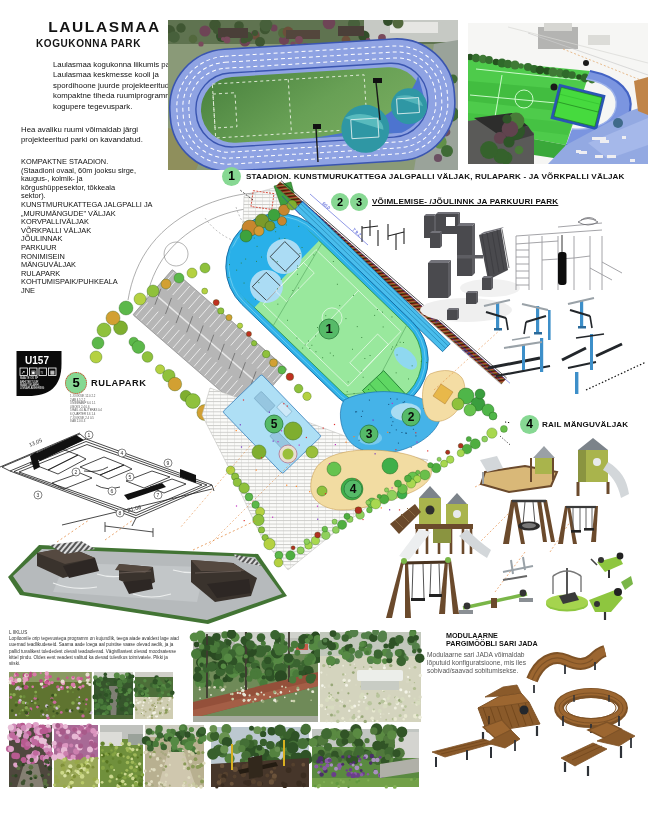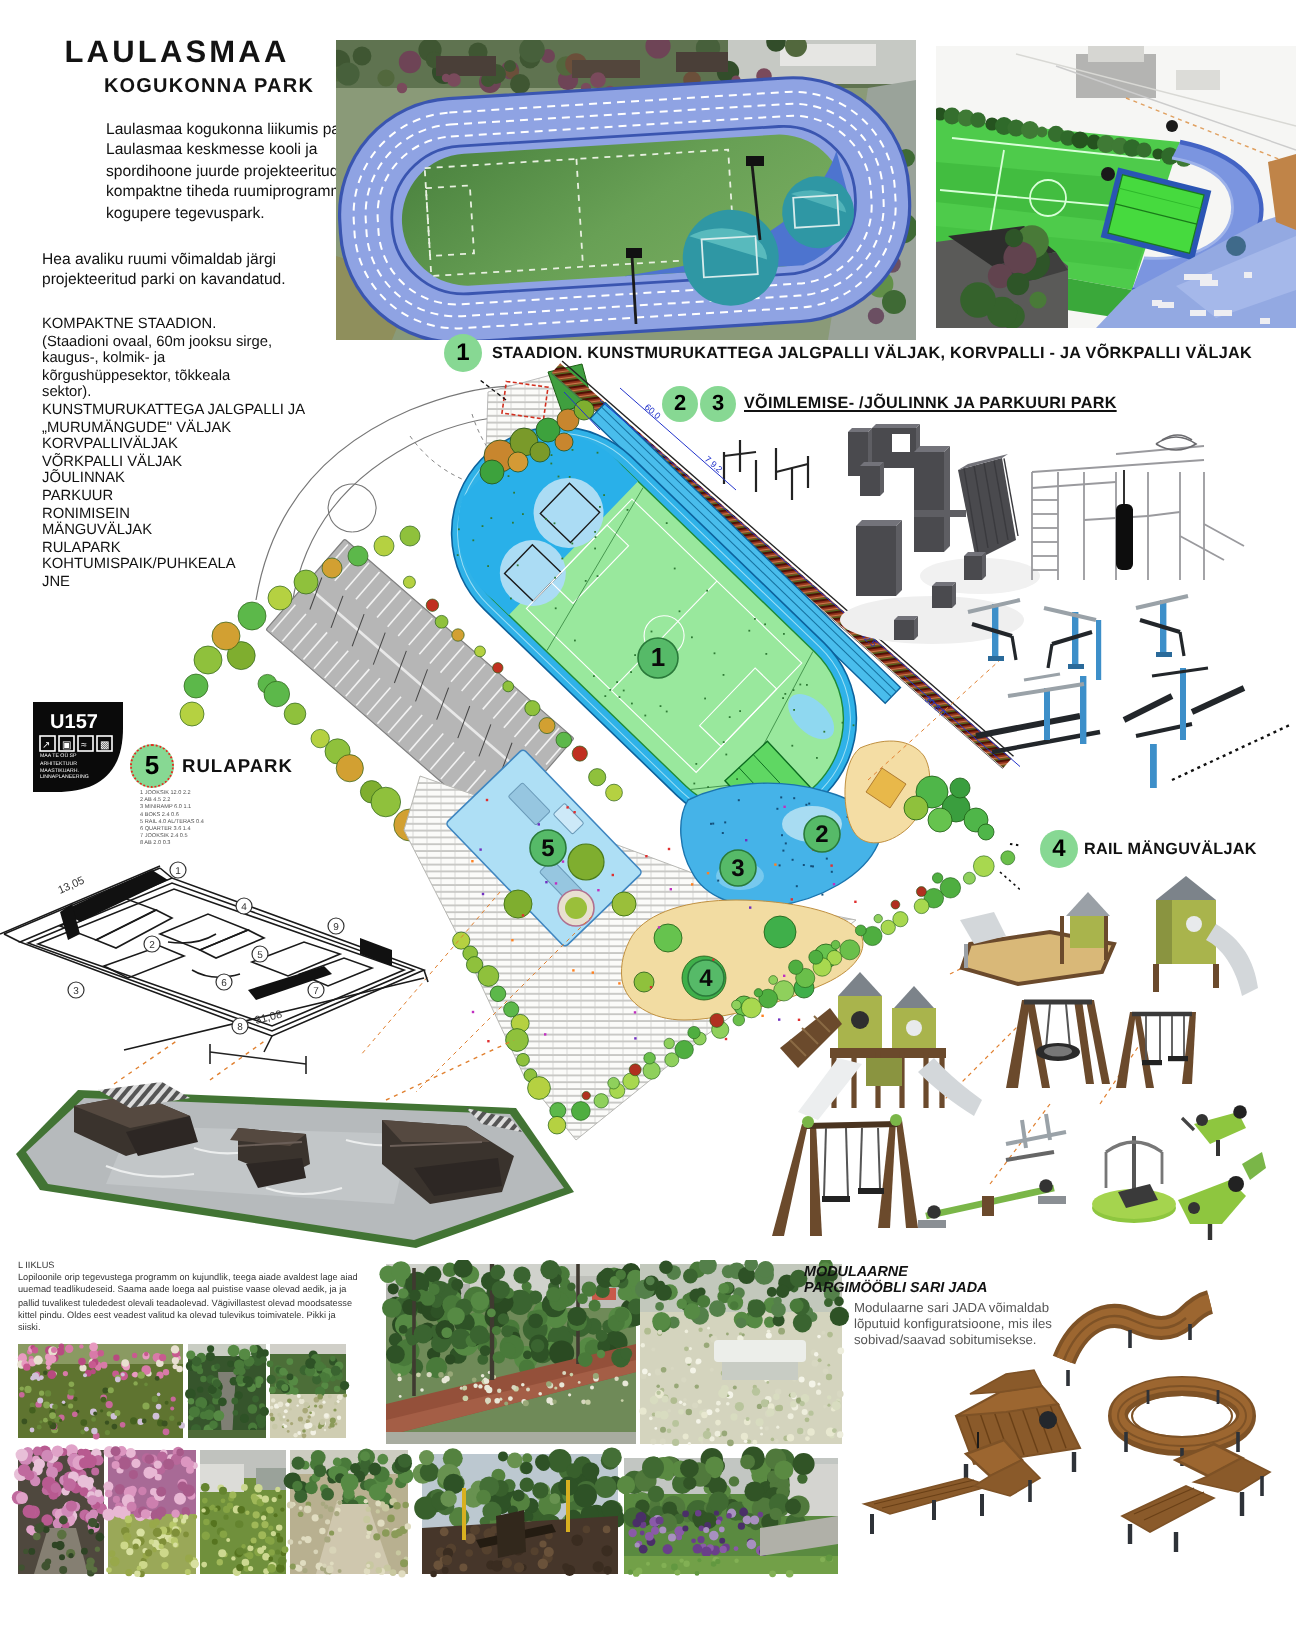--- a/index.html
+++ b/index.html
@@ -4,23 +4,23 @@
 <style>
   html,body{margin:0;padding:0;}
   body{width:650px;height:815px;position:relative;background:#ffffff;
        font-family:"Liberation Sans", sans-serif;overflow:hidden;}
   .abs{position:absolute;}
   .b{font-weight:bold;}
 </style>
 </head>
 <body>
 
-<div class="abs b" style="left:0;top:18px;width:177px;text-align:center;font-size:15.5px;letter-spacing:1.6px;color:#131313;">LAULASMAA</div>
-
-<div class="abs b" style="left:0;top:38px;width:177px;text-align:center;font-size:10px;letter-spacing:0.6px;color:#131313;margin-left:16px;">KOGUKONNA PARK</div>
+<div class="abs b" style="left:16px;top:18px;width:177px;text-align:center;font-size:15.5px;letter-spacing:1.6px;color:#131313;">LAULASMAA</div>
+
+<div class="abs b" style="left:0;top:38px;width:177px;text-align:center;font-size:10px;letter-spacing:0.6px;color:#131313;">KOGUKONNA PARK</div>
 
 <div class="abs" style="left:21px;top:60px;width:142px;font-size:7.8px;line-height:10.4px;color:#111;margin-left:32px;">
 Laulasmaa kogukonna liikumis park on Laulasmaa keskmesse kooli ja spordihoone juurde projekteeritud kompaktne tiheda ruumiprogrammiga kogupere tegevuspark.
 </div>
 
 <div class="abs" style="left:21px;top:125px;width:142px;font-size:7.8px;line-height:10.4px;color:#111;">
 Hea avaliku ruumi võimaldab järgi projekteeritud parki on kavandatud.
 </div>
 
 <div class="abs" style="left:21px;top:158px;width:150px;font-size:7.4px;line-height:8.6px;color:#111;">
@@ -208,21 +208,21 @@
 <circle cx="33" cy="133" r="7.6" fill="#35622c"></circle>
 <circle cx="39" cy="96" r="4.6" fill="#2e5528"></circle>
 <circle cx="32" cy="115" r="6.1" fill="#61434e"></circle>
 <circle cx="21" cy="127" r="8.9" fill="#35622c"></circle>
 <circle cx="41" cy="119" r="5.6" fill="#2e5528"></circle>
 <circle cx="86" cy="64" r="3.5" fill="#1a1a1a"></circle>
 <circle cx="118" cy="40" r="3" fill="#1a1a1a"></circle>
 </svg></div>
 
 <div class="abs" style="left:222px;top:167px;width:19px;height:19px;border-radius:50%;background:#87d893;color:#000;text-align:center;font-weight:bold;font-size:12px;line-height:19px;">1</div>
-<div class="abs b" style="left:246px;top:172px;font-size:8.1px;letter-spacing:0.15px;color:#111;">STAADION. KUNSTMURUKATTEGA JALGPALLI VÄLJAK, KORVPALLI - JA VÕRKPALLI VÄLJAK</div>
+<div class="abs b" style="left:246px;top:172px;font-size:8.1px;letter-spacing:0.15px;color:#111;">STAADION. KUNSTMURUKATTEGA JALGPALLI VÄLJAK, RULAPARK - JA VÕRKPALLI VÄLJAK</div>
 
 <div class="abs" style="left:331px;top:193px;width:18px;height:18px;border-radius:50%;background:#87d893;color:#000;text-align:center;font-weight:bold;font-size:11px;line-height:18px;">2</div>
 <div class="abs" style="left:350px;top:193px;width:18px;height:18px;border-radius:50%;background:#87d893;color:#000;text-align:center;font-weight:bold;font-size:11px;line-height:18px;">3</div>
 <div class="abs b" style="left:372px;top:197px;font-size:8.1px;letter-spacing:0.15px;color:#111;text-decoration:underline;">VÕIMLEMISE- /JÕULINNK JA PARKUURI PARK</div>
 
 <div class="abs" style="left:520px;top:415px;width:19px;height:19px;border-radius:50%;background:#87d893;color:#000;text-align:center;font-weight:bold;font-size:12px;line-height:19px;">4</div>
 <div class="abs b" style="left:542px;top:420px;font-size:8.1px;letter-spacing:0.15px;color:#111;">RAIL MÄNGUVÄLJAK</div>
 
 <div class="abs" style="left:65px;top:372px;width:20px;height:20px;border-radius:50%;background:#87d893;border:1px dotted #e03020;color:#000;text-align:center;font-weight:bold;font-size:13px;line-height:20px;">5</div>
 <div class="abs b" style="left:91px;top:378px;font-size:9.3px;letter-spacing:0.5px;color:#111;">RULAPARK</div>
@@ -2796,21 +2796,21 @@
         <circle cx="319.4" cy="155.5" r="1.8" fill="#82b054"></circle>
         <circle cx="332.0" cy="152.7" r="1.3" fill="#82b054"></circle>
         <circle cx="337.2" cy="153.5" r="1.7" fill="#629840"></circle>
         <circle cx="386.3" cy="156.9" r="1.7" fill="#82b054"></circle>
         <circle cx="343.3" cy="151.9" r="1.6" fill="#82b054"></circle>
         <circle cx="414.6" cy="149.0" r="1.7" fill="#629840"></circle>
         <circle cx="315.2" cy="156.1" r="1.3" fill="#629840"></circle>
 </g>
 </svg></div>
 
-<div class="abs b" style="left:402px;top:632px;font-size:7.2px;line-height:8.2px;color:#111;font-style:italic;">MODULAARNE<br>PARGIMÖÖBLI  SARI JADA</div>
+<div class="abs b" style="left:446px;top:632px;font-size:7.2px;line-height:8.2px;color:#111;">MODULAARNE<br>PARGIMÖÖBLI  SARI JADA</div>
 <div class="abs" style="left:427px;top:651px;width:100px;font-size:6.6px;line-height:8.2px;color:#555;">
 Modulaarne sari JADA võimaldab lõputuid konfiguratsioone, mis iles sobivad/saavad sobitumisekse.
 </div>
 
 <div id="furniture" class="abs" style="left:425px;top:640px;width:225px;height:150px;"><svg width="225" height="150" viewBox="0 0 225 150" xmlns="http://www.w3.org/2000/svg">
 
 <g>
 <path d="M107,40 C114,22 128,14 141,20 C152,25 160,26 168,19 C172,15 176,12 180,11" fill="none" stroke="#7e5226" stroke-width="12"></path>
 <path d="M107,40 C114,22 128,14 141,20 C152,25 160,26 168,19 C172,15 176,12 180,11" fill="none" stroke="#9c6630" stroke-width="8"></path>
 <path d="M107,40 C114,22 128,14 141,20 C152,25 160,26 168,19" fill="none" stroke="#7e5226" stroke-width="1.2"></path>

